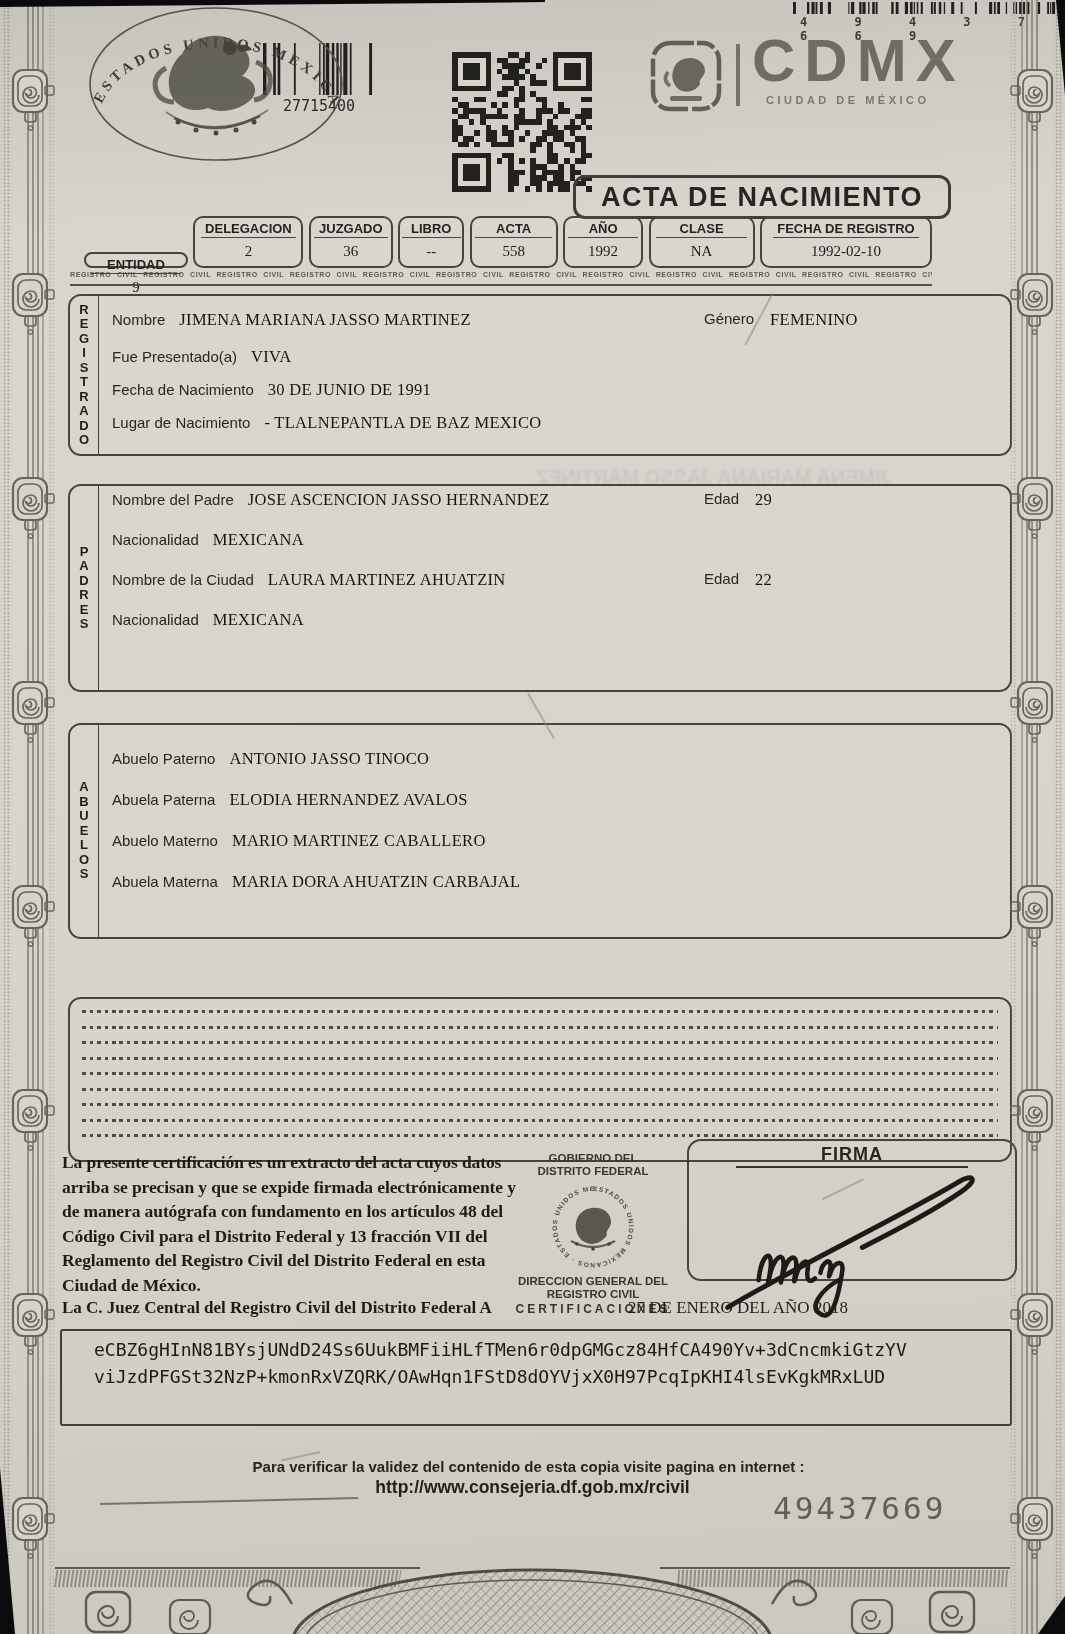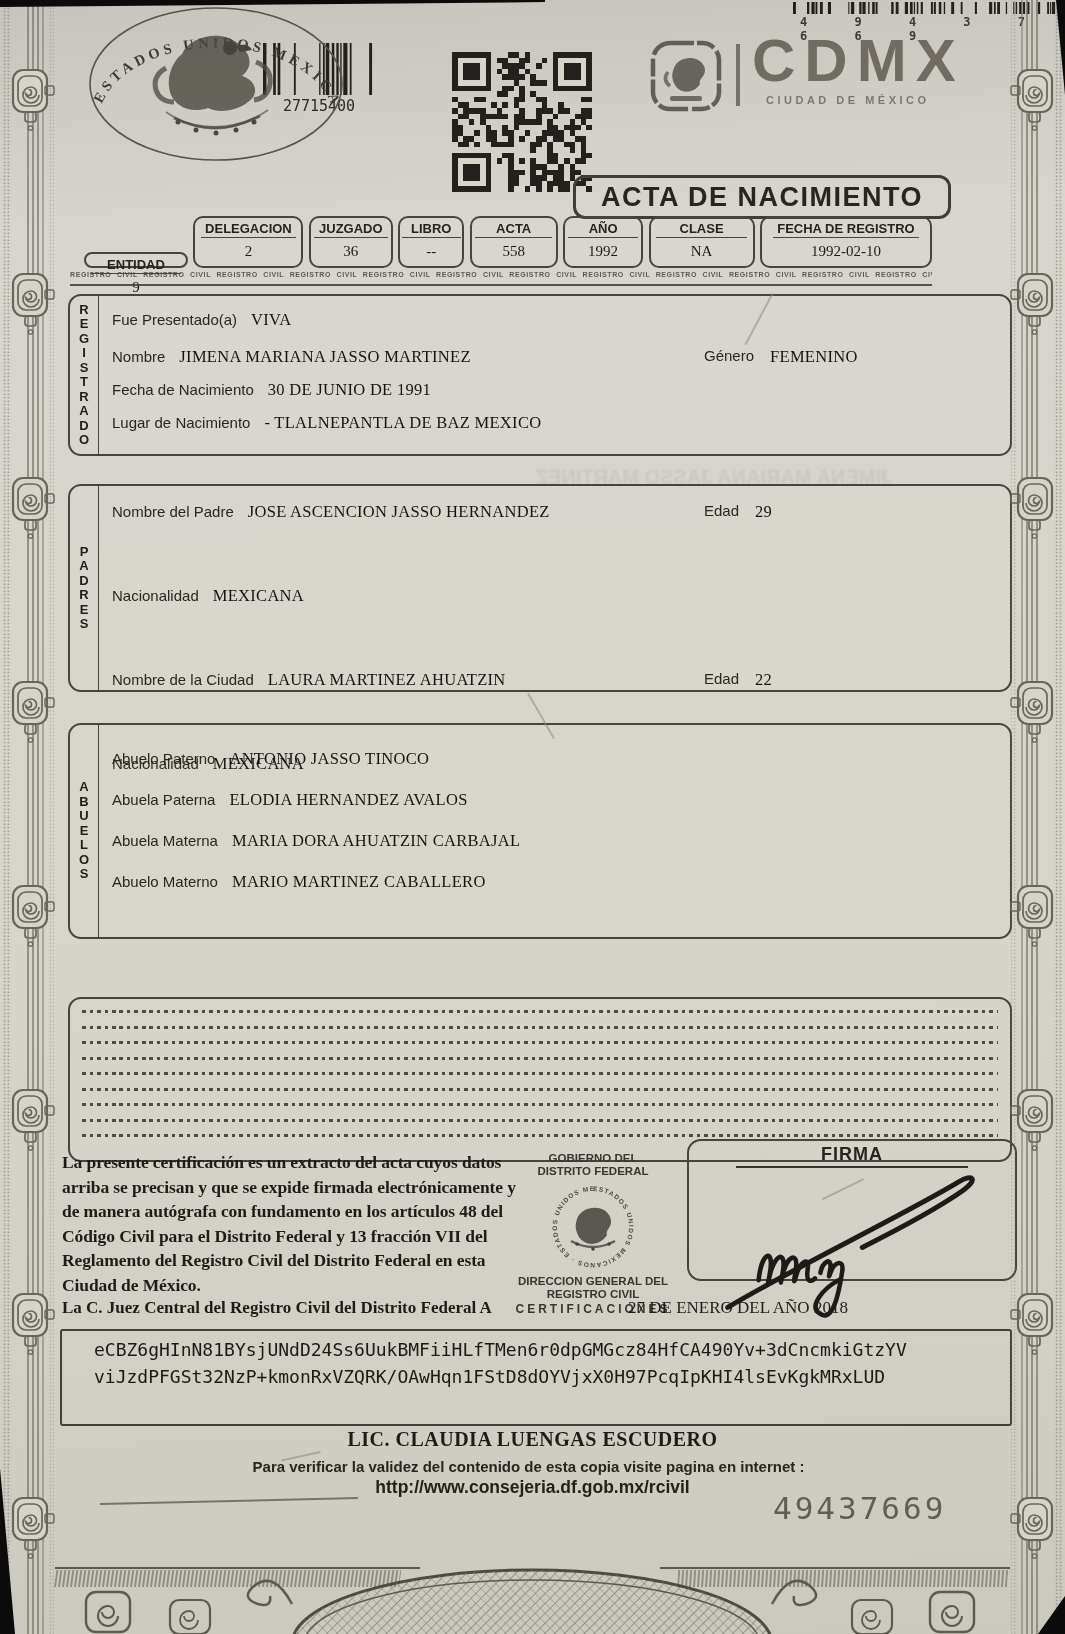--- a/index.html
+++ b/index.html
@@ -40,21 +40,21 @@
   .side-letters span{font-size:13px;font-weight:bold;line-height:14.5px;color:#1f1e19;}
   .rows{position:absolute;left:42px;right:8px;top:0;bottom:0;display:flex;flex-direction:column;}
   .row{position:relative;height:20px;white-space:nowrap;}
   .rlabel{font-size:15px;color:#28271f;}
   .rvalue{font-family:"Liberation Serif",serif;font-size:16.5px;color:#151510;letter-spacing:.3px;margin-left:14px;}
   .rpair{position:absolute;left:592px;top:0;display:flex;gap:16px;}
   .rpair .rlabel{margin:0;}
   .rpair .rvalue{margin:0;}
   #box-registrado .rows{padding-top:14px;} #box-registrado .row{margin-bottom:13px;}
   #box-registrado .row:first-child{margin-bottom:17px;}
-  #box-padres .rows{padding-top:16px;gap:44px;} #box-padres .row{margin-bottom:20px;}
+  #box-padres .rows{padding-top:4px;} #box-padres .row{margin-bottom:20px;}
   #box-abuelos .rows{padding-top:24px;} #box-abuelos .row{margin-bottom:21px;}
   
   #box-dotted{left:68px;top:997px;width:940px;height:150px;padding-top:11px;}
   .dotline{height:3px;margin:0 12px 12.5px;
         background:repeating-linear-gradient(90deg,#4d4b45 0 3.5px,transparent 3.5px 7.5px);}
   
   #cert-text{left:62px;top:1150px;width:474px;font-family:"Liberation Serif",serif;font-weight:bold;
         font-size:17.5px;line-height:24.5px;color:#1d1c18;letter-spacing:-0.1px;}
   #gov-seal-block{left:512px;top:1152px;width:162px;text-align:center;color:#383630;}
   #gov-seal-block .gsl{font-size:11.5px;font-weight:bold;line-height:13px;}
@@ -499,25 +499,25 @@
         <span>G</span>
         <span>I</span>
         <span>S</span>
         <span>T</span>
         <span>R</span>
         <span>A</span>
         <span>D</span>
         <span>O</span>
       </div>
       <div class="rows">
-        <div class="row"><span class="rlabel">Fue Presentado(a)</span><span class="rvalue">VIVA</span></div>
         <div class="row"><span class="rlabel">Nombre</span><span class="rvalue">JIMENA MARIANA JASSO MARTINEZ</span><span class="rpair">
             <span class="rlabel">Género</span>
             <span class="rvalue">FEMENINO</span>
           </span></div>
+        <div class="row"><span class="rlabel">Fue Presentado(a)</span><span class="rvalue">VIVA</span></div>
         <div class="row"><span class="rlabel">Fecha de Nacimiento</span><span class="rvalue">30 DE JUNIO DE 1991</span></div>
         <div class="row"><span class="rlabel">Lugar de Nacimiento</span><span class="rvalue">- TLALNEPANTLA DE BAZ MEXICO</span></div>
       </div>
     </div>
   <div id="box-padres" class="abs databox">
       <div class="side-letters">
         <span>P</span>
         <span>A</span>
         <span>D</span>
         <span>R</span>
@@ -543,22 +543,22 @@
         <span>B</span>
         <span>U</span>
         <span>E</span>
         <span>L</span>
         <span>O</span>
         <span>S</span>
       </div>
       <div class="rows">
         <div class="row"><span class="rlabel">Abuelo Paterno</span><span class="rvalue">ANTONIO JASSO TINOCO</span></div>
         <div class="row"><span class="rlabel">Abuela Paterna</span><span class="rvalue">ELODIA HERNANDEZ AVALOS</span></div>
+        <div class="row"><span class="rlabel">Abuelo Materno</span><span class="rvalue">MARIO MARTINEZ CABALLERO</span></div>
         <div class="row"><span class="rlabel">Abuela Materna</span><span class="rvalue">MARIA DORA AHUATZIN CARBAJAL</span></div>
-        <div class="row"><span class="rlabel">Abuelo Materno</span><span class="rvalue">MARIO MARTINEZ CABALLERO</span></div>
       </div>
     </div>
 
   <div id="box-dotted" class="abs databox">
       <div class="dotline"></div>
       <div class="dotline"></div>
       <div class="dotline"></div>
       <div class="dotline"></div>
       <div class="dotline"></div>
       <div class="dotline"></div>
@@ -601,21 +601,20 @@
   </div>
 
   <div class="abs serifline" style="left:62px;top:1298px">La C. Juez Central del Registro Civil del Distrito Federal A</div>
   <div class="abs serifline" style="left:628px;top:1298px;font-weight:normal">27 DE ENERO DEL AÑO 2018</div>
 
   <div id="encoded-box" class="abs">
       <div class="encline">eCBZ6gHInN81BYsjUNdD24Ss6UukBMFiiHLfTMen6r0dpGMGcz84HfCA490Yv+3dCncmkiGtzYV</div>
       <div class="encline">viJzdPFGSt32NzP+kmonRxVZQRK/OAwHqn1FStD8dOYVjxX0H97PcqIpKHI4lsEvKgkMRxLUD</div>
     </div>
 
-  <div id="official-name" class="abs">LIC. CLAUDIA LUENGAS ESCUDERO</div>
   <div id="verify-1" class="abs">Para verificar la validez del contenido de esta copia visite pagina en internet :</div>
   <div id="verify-2" class="abs">http://www.consejeria.df.gob.mx/rcivil</div>
   <div id="left-rule" class="abs"></div>
   <div id="folio-number" class="abs">49437669</div>
 
   <div class="abs scratch" style="left:758px;top:290px;width:1.5px;height:58px;transform:rotate(28deg)"></div>
   <div class="abs scratch" style="left:842px;top:1166px;width:1.5px;height:46px;transform:rotate(64deg)"></div>
   <div class="abs scratch" style="left:300px;top:1436px;width:1.5px;height:40px;transform:rotate(78deg)"></div>
   <div class="abs scratch" style="left:540px;top:690px;width:1.5px;height:52px;transform:rotate(-30deg)"></div>
 

